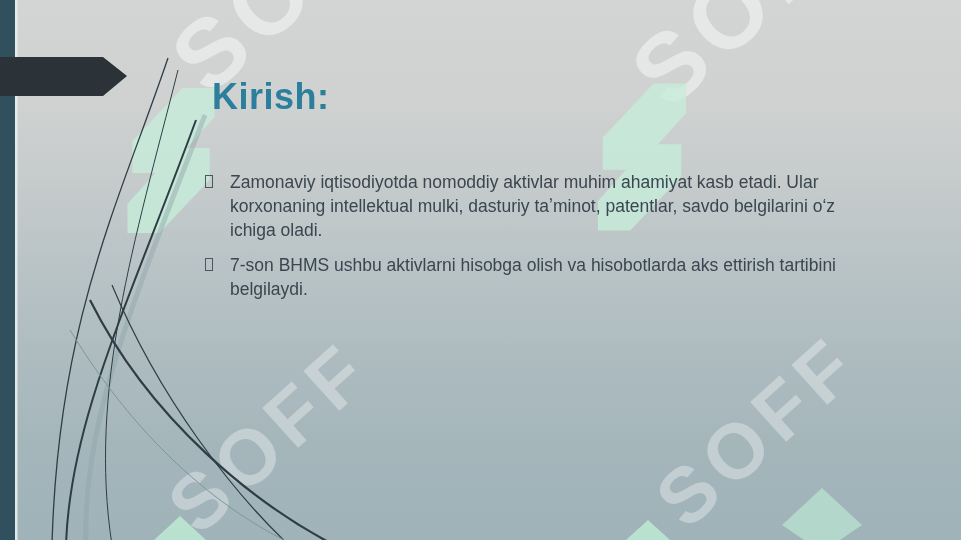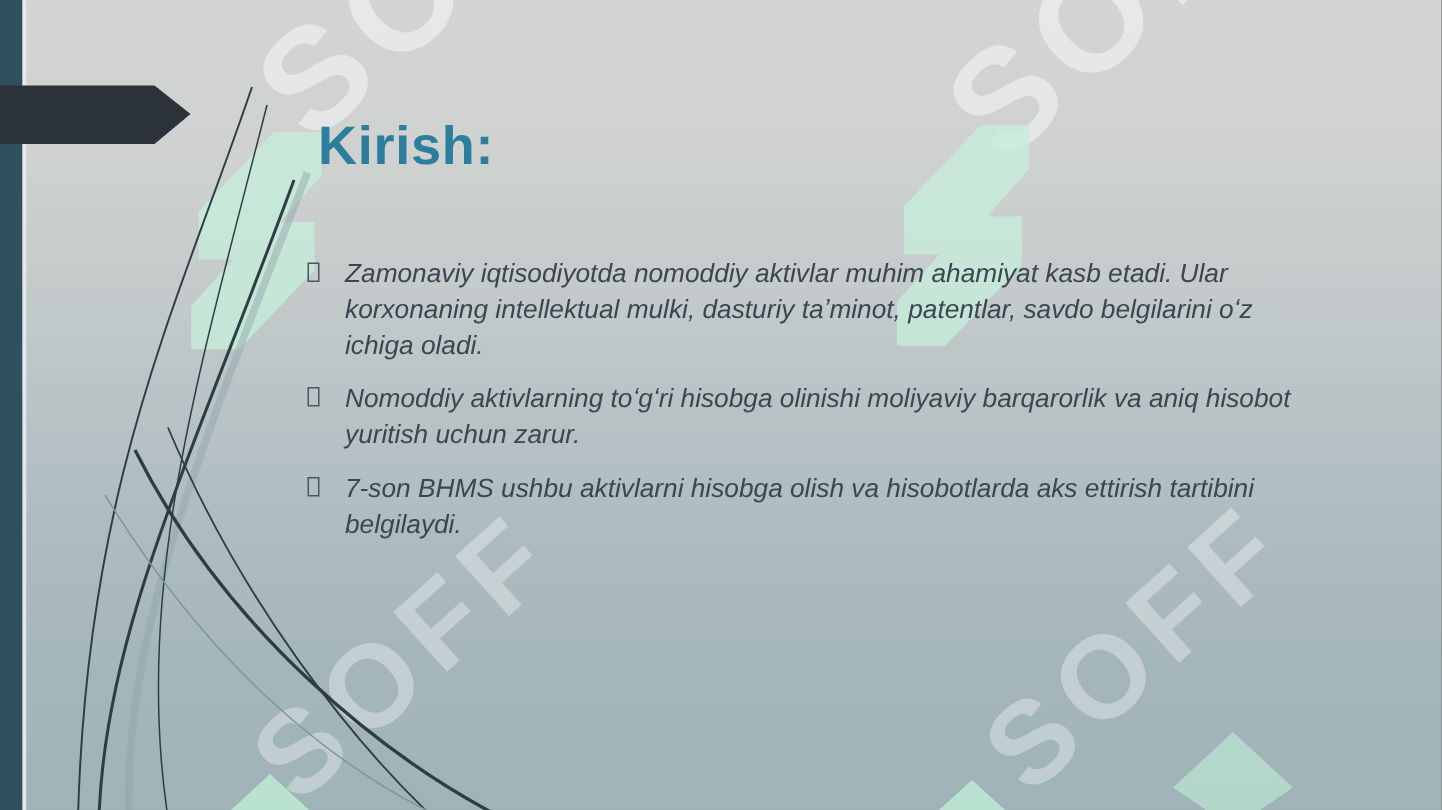--- a/index.html
+++ b/index.html
@@ -25,21 +25,21 @@
   
   .title{
     position:absolute;left:212px;top:52px;
     font-size:36px;font-weight:bold;color:#2b7f9c;letter-spacing:.5px;
   }
   
   .bullets{position:absolute;left:205px;top:171px;width:678px;
     list-style:none;margin:0;padding:0;}
   .bullets li{
     display:flex;align-items:flex-start;gap:17px;margin-bottom:12px;
-    font-size:17.5px;line-height:1.36;color:#3a4650;font-style:italic;
+    font-size:17.5px;line-height:1.36;color:#3a4650;
   }
   .bullet-box{
     flex:0 0 auto;width:6px;height:11px;margin-top:4px;
     border:1.5px solid #4a575f;display:inline-block;
   }
 </style>
 </head>
 <body>
 
 <div class="slide">
@@ -89,21 +89,17 @@
 
   <h1 class="title">Kirish:</h1>
 
   <ul class="bullets">
     <li>
       <span class="bullet-box"></span>
       <span>Zamonaviy iqtisodiyotda nomoddiy aktivlar muhim ahamiyat kasb etadi. Ular korxonaning intellektual mulki, dasturiy taʼminot, patentlar, savdo belgilarini oʻz ichiga oladi.</span>
     </li>
     <li>
       <span class="bullet-box"></span>
-      <span>Nomoddiy aktivlarning toʻgʻri hisobga olinishi moliyaviy barqarorlik va aniq hisobot yuritish uchun zarur.</span>
-    </li>
-    <li>
-      <span class="bullet-box"></span>
       <span>7-son BHMS ushbu aktivlarni hisobga olish va hisobotlarda aks ettirish tartibini belgilaydi.</span>
     </li>
   </ul>
 
 </div>
 
 </body></html>

